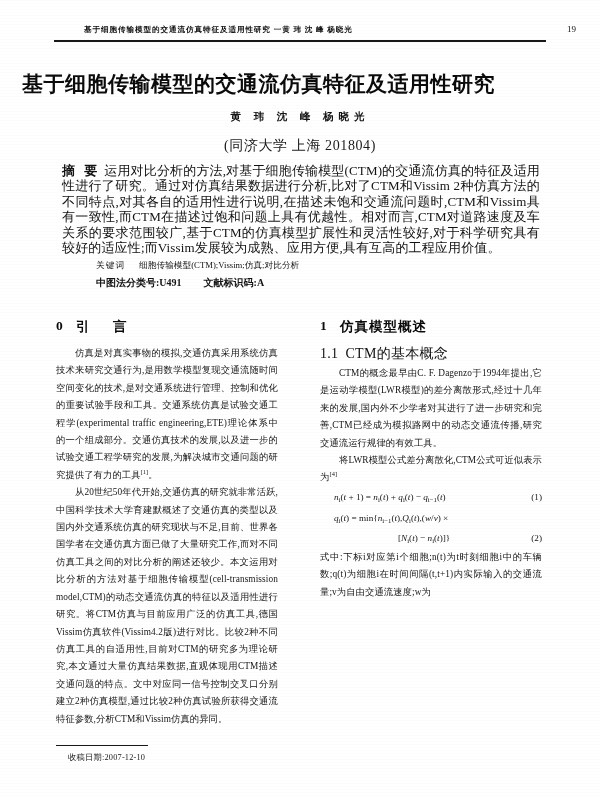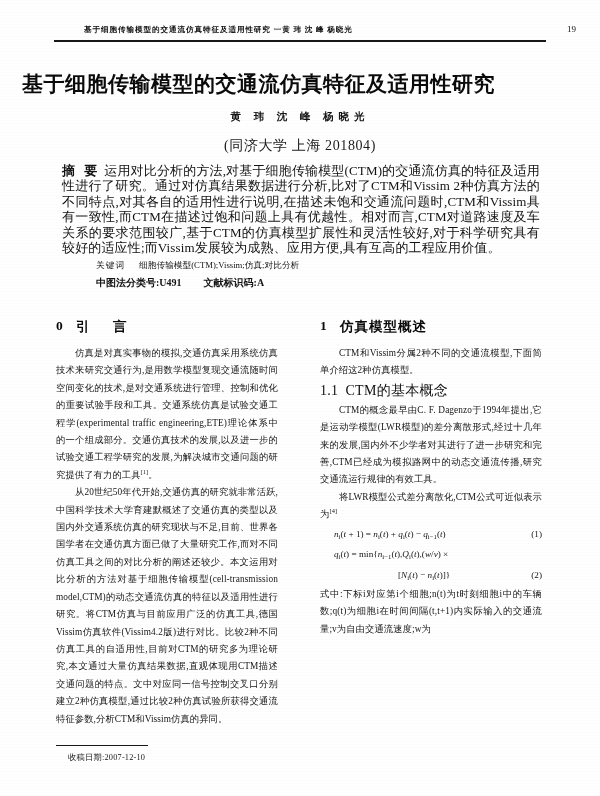--- a/index.html
+++ b/index.html
@@ -274,21 +274,20 @@
 
     <p class="body"><span>从20世纪50年代开始,交通仿真的研究就非常活跃,中国科学技术大学育建默概述了交通仿真的类型以及国内外交通系统仿真的研究现状与不足,目前、世界各国学者在交通仿真方面已做了大量研究工作,而对不同仿真工具之间的对比分析的阐述还较少。本文运用对比分析的方法对基于细胞传输模型(cell-transmission model,CTM)的动态交通流仿真的特征以及适用性进行研究。将CTM仿真与目前应用广泛的仿真工具,德国Vissim仿真软件(Vissim4.2版)进行对比。比较2种不同仿真工具的自适用性,目前对CTM的研究多为理论研究,本文通过大量仿真结果数据,直观体现用CTM描述交通问题的特点。文中对应同一信号控制交叉口分别建立2种仿真模型,通过比较2种仿真试验所获得交通流特征参数,分析CTM和Vissim仿真的异同。</span></p>
   </div>
 
   <div class="col col-right">
     <div class="sec-head">
       <span class="sec-num">1</span>
       <span>仿真模型概述</span>
     </div>
 
-    <p class="body">CTM和Vissim分属2种不同的交通流模型,下面简单介绍这2种仿真模型。</p>
 
     <div class="subsec-head">
       <span class="snum">1.1</span><span>CTM的基本概念</span>
     </div>
 
     <p class="body"><span>CTM的概念最早由C. F. Dagenzo于1994年提出,它是运动学模型(LWR模型)的差分离散形式,经过十几年来的发展,国内外不少学者对其进行了进一步研究和完善,CTM已经成为模拟路网中的动态交通流传播,研究交通流运行规律的有效工具。</span></p>
 
 
     <p class="body"><span>将LWR模型公式差分离散化,CTM公式可近似表示为</span><sup class="ref">[4]</sup></p>
 

